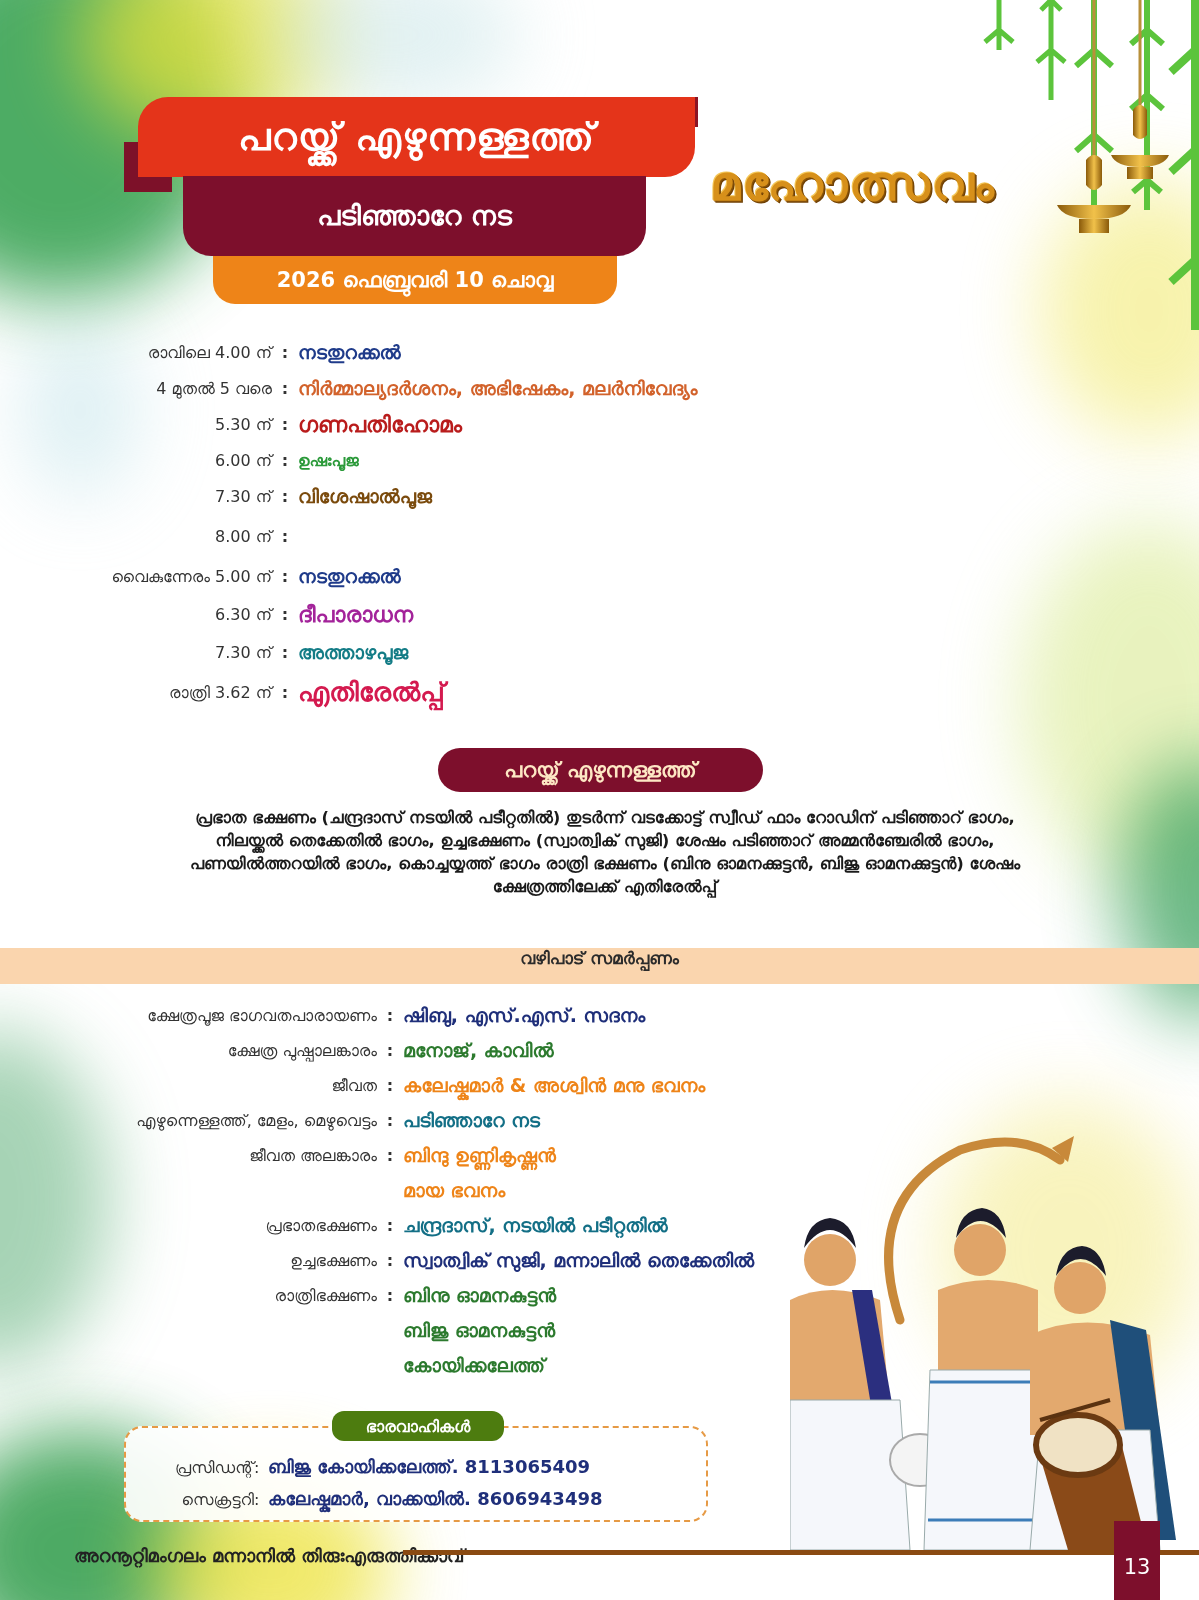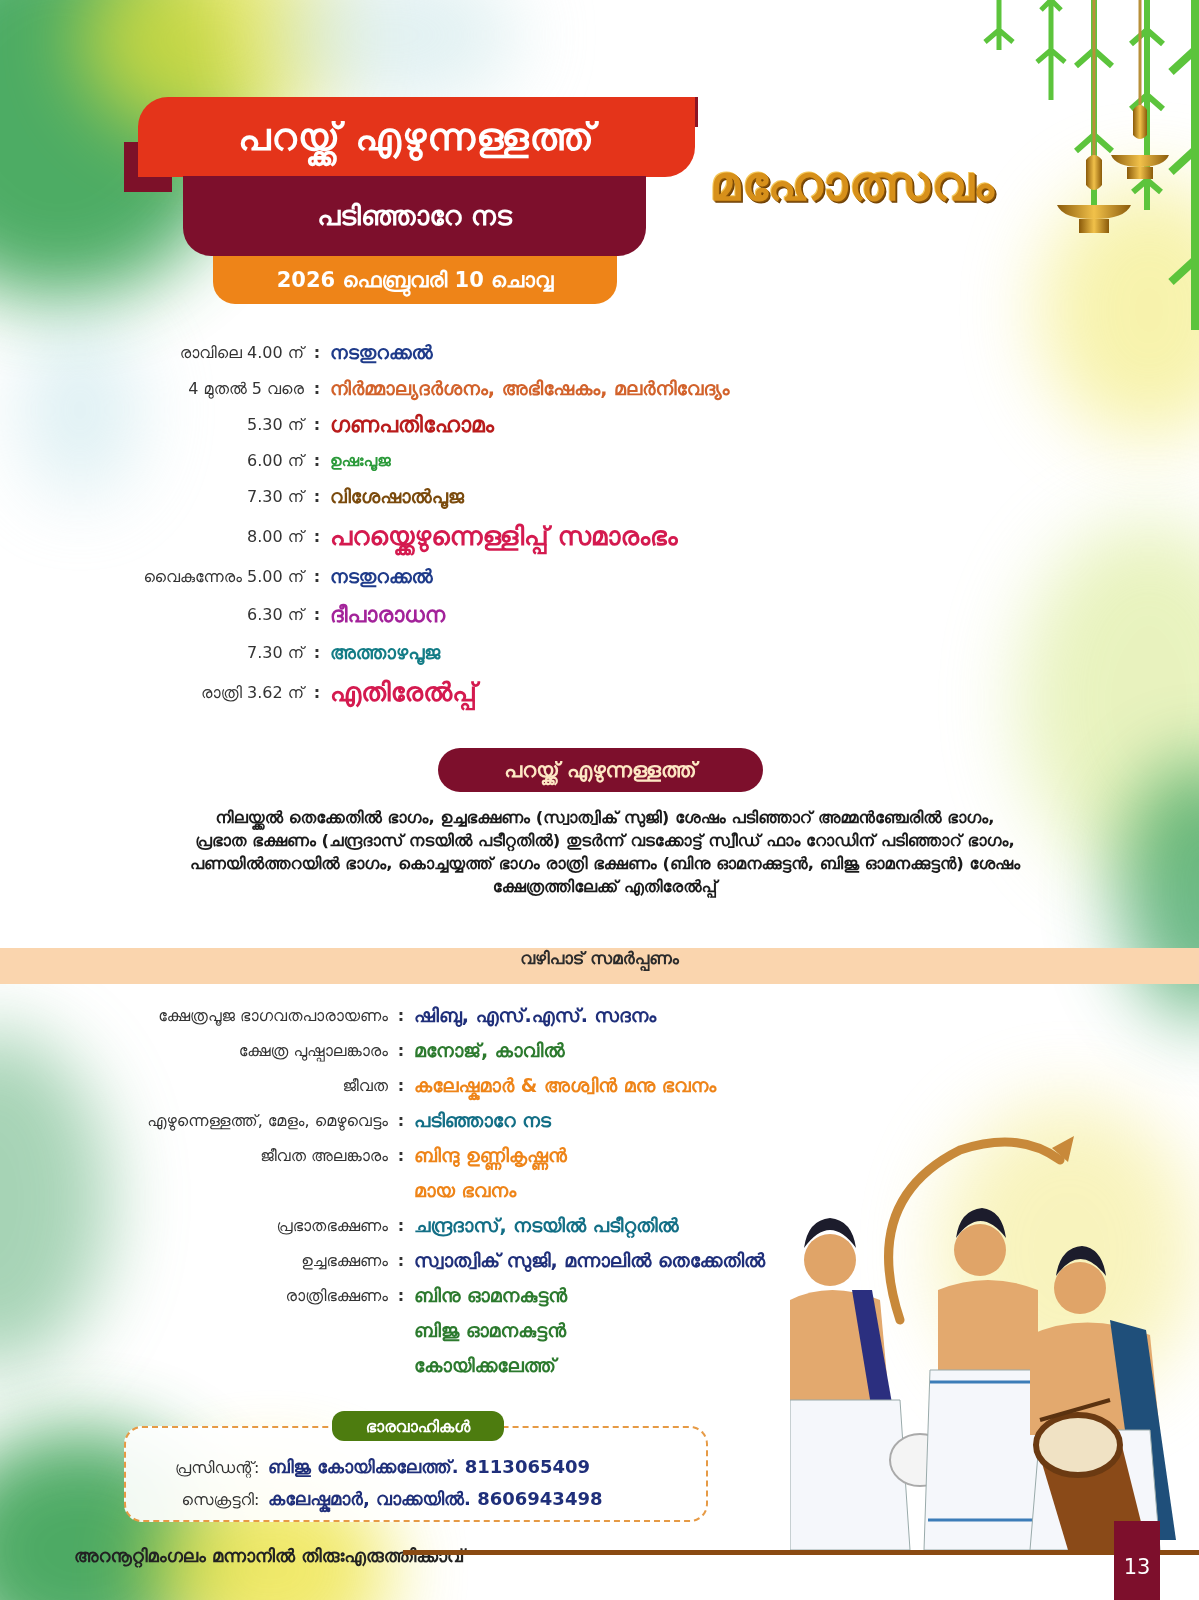--- a/index.html
+++ b/index.html
@@ -59,21 +59,21 @@
     text-shadow: 1px 1px 0 #8a5408, 2px 2px 0 #6d3f05, -1px -1px 0 #f4c758;
     line-height: 1;
   }
   .fest-title .l1 { font-size: 46px; display: block; }
   .fest-title .l2 { font-size: 48px; display: block; letter-spacing: 2px; font-family: Liberation Serif, serif; }
 
   
   .deco-right { right: 0; top: 0; width: 240px; height: 340px; }
 
   
-  .schedule { left: 0; top: 334px; width: 800px; margin-left: 32px; }
+  .schedule { left: 0; top: 334px; width: 800px; }
   .srow { display: flex; align-items: center; height: 36px; }
   .srow .t {
     width: 272px; text-align: right; font-size: 16px; color: #333;
   }
   .srow .c { width: 26px; text-align: center; font-size: 16px; color: #333; font-weight: bold; }
   .srow .v { font-weight: bold; font-size: 19px; white-space: nowrap; }
   .srow.big .v { font-size: 26px; }
   .srow.med .v { font-size: 22px; }
 
   
@@ -89,21 +89,21 @@
   }
 
   
   .band {
     left: 0; top: 948px; width: 1199px; height: 36px;
     background: #fad5ae;
     display: flex; align-items: flex-start; justify-content: center;
     font-weight: bold; font-size: 17px; color: #2b2b2b;
   }
 
-  .offer { left: 12px; top: 998px; width: 820px; }
+  .offer { left: 1px; top: 998px; width: 820px; }
   .orow { display: flex; align-items: center; min-height: 35px; }
   .orow .t { width: 376px; text-align: right; font-size: 16px; color: #333; }
   .orow .c { width: 26px; text-align: center; font-size: 16px; font-weight: bold; color: #333; }
   .orow .v { font-weight: bold; font-size: 19px; white-space: nowrap; }
 
   
   .bearers {
     left: 124px; top: 1426px; width: 584px; height: 96px;
     border: 2px dashed #e69a45; border-radius: 18px;
     background: rgba(255,255,255,.92);
@@ -215,21 +215,20 @@
     <span class="v" style="color:#2b9a3a;font-size:16px">ഉഷഃപൂജ</span>
   </div>
   <div class="srow">
     <span class="t">7.30 ന്</span>
     <span class="c">:</span>
     <span class="v" style="color:#7a4a0c">വിശേഷാൽപൂജ</span>
   </div>
   <div class="srow big" style="height:44px">
     <span class="t">8.00 ന്</span>
     <span class="c">:</span>
-    <span class="v" style="color:#d41a4f">പറയ്ക്കെഴുന്നെള്ളിപ്പ് സമാരംഭം</span>
   </div>
   <div class="srow">
     <span class="t">വൈകുന്നേരം 5.00 ന്</span>
     <span class="c">:</span>
     <span class="v" style="color:#1f3b8a">നടതുറക്കൽ</span>
   </div>
   <div class="srow med" style="height:40px">
     <span class="t">6.30 ന്</span>
     <span class="c">:</span>
     <span class="v" style="color:#a3239a">ദീപാരാധന</span>
@@ -243,22 +242,22 @@
     <span class="t">രാത്രി 3.62 ന്</span>
     <span class="c">:</span>
     <span class="v" style="color:#d41a4f">എതിരേൽപ്പ്</span>
   </div>
 </div>
 
 <div class="layer proc-pill">
   <span>പറയ്ക്ക് എഴുന്നള്ളത്ത്</span>
 </div>
 <div class="layer proc-text">
+  <div>പ്രഭാത ഭക്ഷണം (ചന്ദ്രദാസ് നടയിൽ പടീറ്റതിൽ) തുടർന്ന് വടക്കോട്ട് സ്വീഡ് ഫാം റോഡിന് പടിഞ്ഞാറ് ഭാഗം,</div>
   <div>നിലയ്ക്കൽ തെക്കേതിൽ ഭാഗം, ഉച്ചഭക്ഷണം (സ്വാത്വിക് സുജി) ശേഷം പടിഞ്ഞാറ് അമ്മൻഞ്ചേരിൽ ഭാഗം,</div>
-  <div>പ്രഭാത ഭക്ഷണം (ചന്ദ്രദാസ് നടയിൽ പടീറ്റതിൽ) തുടർന്ന് വടക്കോട്ട് സ്വീഡ് ഫാം റോഡിന് പടിഞ്ഞാറ് ഭാഗം,</div>
   <div>പണയിൽത്തറയിൽ ഭാഗം, കൊച്ചയ്യത്ത് ഭാഗം രാത്രി ഭക്ഷണം (ബിനു ഓമനക്കുട്ടൻ, ബിജു ഓമനക്കുട്ടൻ) ശേഷം</div>
   <div>ക്ഷേത്രത്തിലേക്ക് എതിരേൽപ്പ്</div>
 </div>
 
 <div class="layer band">
   <span>വഴിപാട് സമർപ്പണം</span>
 </div>
 
 <div class="layer offer">
   <div class="orow">

